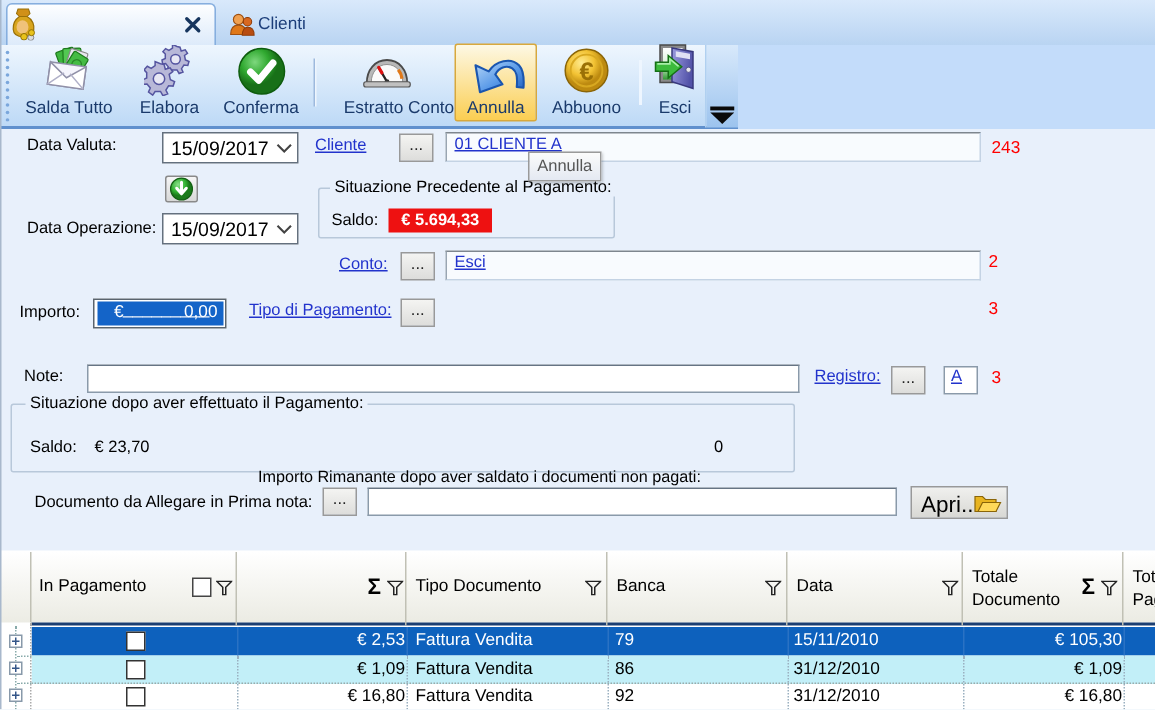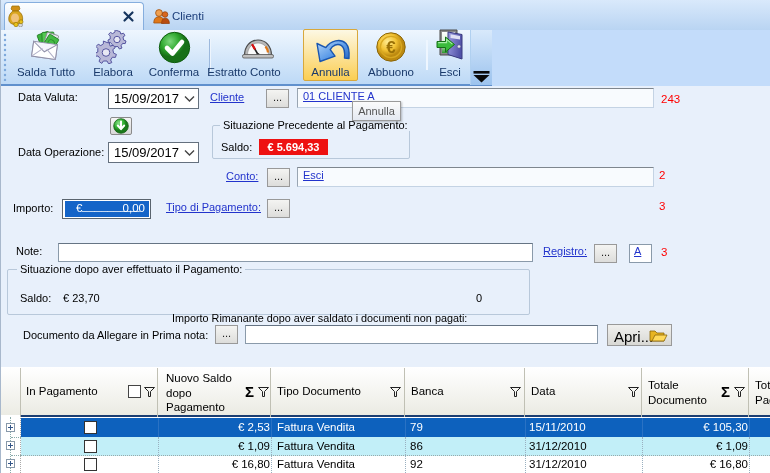--- a/index.html
+++ b/index.html
@@ -105,21 +105,21 @@
 
 <svg class="abs" style="left:242px;top:37px" width="32" height="22" viewBox="0 0 32 22">
   <path d="M2.5 18.5 C2.5 9.5 8 3 16 3 C24 3 29.5 9.5 29.5 18.5 Z" fill="#b8b8b8" stroke="#4a4a4a" stroke-width="1.2"></path>
   <path d="M5.5 18 C5.5 11 10 6 16 6 C22 6 26.5 11 26.5 18 Z" fill="#fafafa" stroke="#888" stroke-width="0.6"></path>
   <path d="M23.5 9.5 A 11 11 0 0 1 26 15.5" stroke="#e07818" stroke-width="2.2" fill="none"></path>
   <path d="M16 17.5 L10.5 8" stroke="#222" stroke-width="1.6" stroke-linecap="round"></path>
   <path d="M12.6 11.6 L10.5 8" stroke="#dd1111" stroke-width="2.2" stroke-linecap="round"></path>
   <circle cx="16" cy="17.5" r="1.6" fill="#333"></circle>
   <rect x="0.5" y="17.5" width="31" height="3.5" rx="1.5" fill="#c0c0c0" stroke="#555" stroke-width="0.8"></rect>
 </svg>
-<div class="abs" style="left:198px;top:66px;width:92px;text-align:center;font-size:11.5px;color:#1a3a6b;">Estratto Conto</div>
+<div class="abs" style="left:220px;top:66px;width:92px;text-align:center;font-size:11.5px;color:#1a3a6b;">Estratto Conto</div>
 
 <div class="abs" style="left:303px;top:29px;width:55px;height:52px;background:linear-gradient(#fdf8e4,#fbce52);border:1px solid #d8a83c;border-radius:2px;"></div>
 <svg class="abs" style="left:311px;top:33px" width="42" height="30" viewBox="0 0 42 30">
   <defs>
         <linearGradient id="ga" x1="0" y1="0" x2="1" y2="1">
           <stop offset="0%" stop-color="#b8d8f8"></stop>
           <stop offset="55%" stop-color="#5a9ae8"></stop>
           <stop offset="100%" stop-color="#2060c0"></stop>
         </linearGradient>
       </defs>
@@ -265,21 +265,20 @@
 <div class="abs" style="left:158px;top:368px;width:113px;height:49px;border-right:1px solid #c0c0b4;"></div>
 <div class="abs" style="left:271px;top:368px;width:134px;height:49px;border-right:1px solid #c0c0b4;"></div>
 <div class="abs" style="left:405px;top:368px;width:120px;height:49px;border-right:1px solid #c0c0b4;"></div>
 <div class="abs" style="left:525px;top:368px;width:117px;height:49px;border-right:1px solid #c0c0b4;"></div>
 <div class="abs" style="left:642px;top:368px;width:107px;height:49px;border-right:1px solid #c0c0b4;"></div>
 <div class="abs" style="left:26px;top:385px;font-size:11.5px;">In Pagamento</div>
 <div class="abs" style="left:128px;top:385px;width:13px;height:13px;background:#fff;border:1px solid #444;"></div>
 <svg class="abs" style="left:144px;top:387px" width="11" height="10" viewBox="0 0 11 10">
       <path d="M0.5 0.5 L10.5 0.5 L6.5 4.5 L6.5 9.5 L4.5 9.5 L4.5 4.5 Z" fill="none" stroke="#222" stroke-width="1"></path>
     </svg>
-<div class="abs" style="left:166px;top:371px;width:80px;font-size:11.5px;line-height:14.5px;">Nuovo Saldo dopo Pagamento</div>
 <div class="abs" style="left:245px;top:383px;font-size:15px;font-weight:bold;">Σ</div>
 <svg class="abs" style="left:258px;top:387px" width="11" height="10" viewBox="0 0 11 10">
       <path d="M0.5 0.5 L10.5 0.5 L6.5 4.5 L6.5 9.5 L4.5 9.5 L4.5 4.5 Z" fill="none" stroke="#222" stroke-width="1"></path>
     </svg>
 <div class="abs" style="left:277px;top:385px;font-size:11.5px;">Tipo Documento</div>
 <svg class="abs" style="left:390px;top:387px" width="11" height="10" viewBox="0 0 11 10">
       <path d="M0.5 0.5 L10.5 0.5 L6.5 4.5 L6.5 9.5 L4.5 9.5 L4.5 4.5 Z" fill="none" stroke="#222" stroke-width="1"></path>
     </svg>
 <div class="abs" style="left:411px;top:385px;font-size:11.5px;">Banca</div>
 <svg class="abs" style="left:510px;top:387px" width="11" height="10" viewBox="0 0 11 10">

